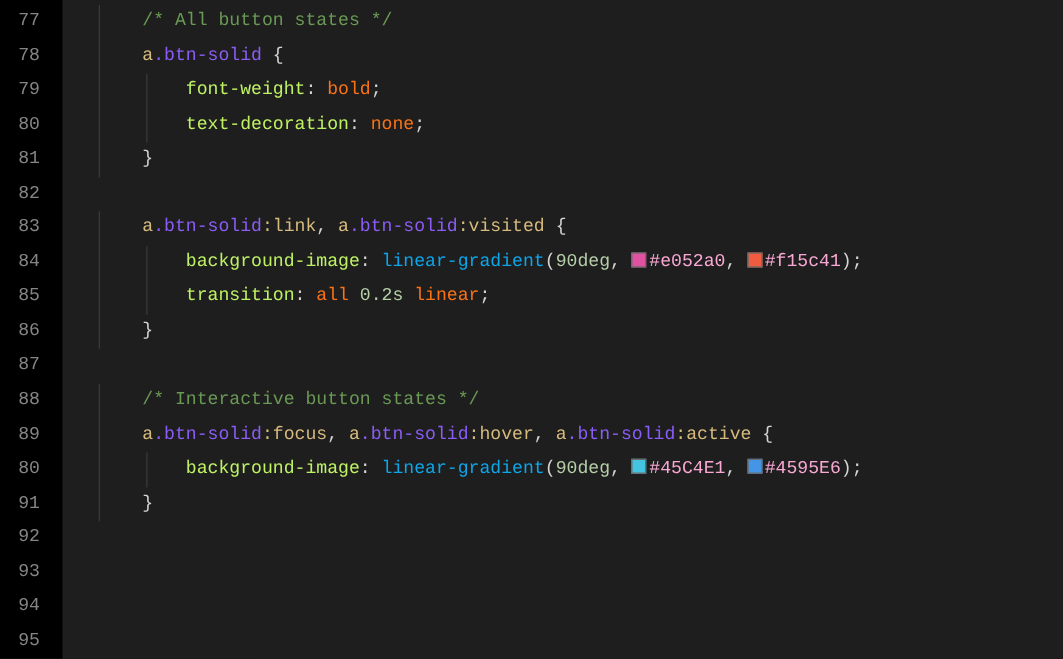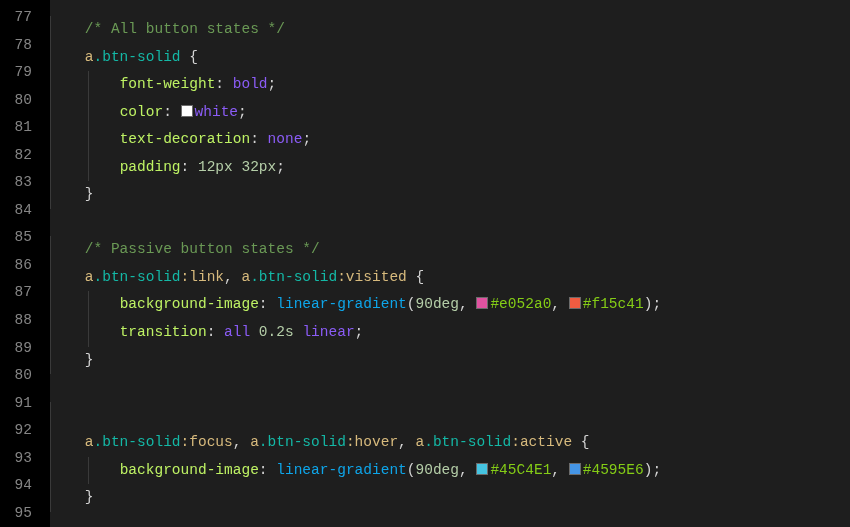--- a/index.html
+++ b/index.html
@@ -20,48 +20,49 @@
     .gutter {
       background: #000000;
       color: #858585;
       text-align: right;
       padding: 4px 18px 4px 10px;
       user-select: none;
       flex-shrink: 0;
     }
     .gutter div { min-width: 22px; }
     .code {
-      padding: 16px 0;
+      padding: 4px 0;
       flex: 1;
       position: relative;
+      margin-left: 29px;
     }
     .line {
       white-space: pre;
       position: relative;
     }
     .indent-guide {
       border-left: 1px solid #3a3a3a;
       position: absolute;
       top: 0;
       bottom: 0;
     }
     .ig1 { left: 0; }
     .ig2 { left: 38px; }
     
     .tok-comment { color: #6a9955; }
     .tok-selector-tag { color: #d7ba7d; }
-    .tok-selector-class { color: #14b8a6; }
+    .tok-selector-class { color: #8b5cf6; }
     .tok-selector-pseudo { color: #d7ba7d; }
     .tok-brace { color: #d4d4d4; }
     .tok-property { color: #bef264; }
     .tok-punct { color: #d4d4d4; }
-    .tok-value-keyword { color: #8b5cf6; }
+    .tok-value-keyword { color: #f97316; }
     .tok-value-number { color: #b5cea8; }
     .tok-value-func { color: #0ea5e9; }
-    .tok-value-hex { color: #84cc16; text-align: center; }
+    .tok-value-hex { color: #f9a8d4; text-align: center; }
     .tok-semi { color: #d4d4d4; }
     .tok-comma { color: #d4d4d4; }
     
     .swatch {
       display: inline-block;
       width: 12px;
       height: 12px;
       border: 1px solid #6b6b6b;
       margin-right: 2px;
       vertical-align: -1px;
@@ -89,29 +90,26 @@
       <div>91</div>
       <div>92</div>
       <div>93</div>
       <div>94</div>
       <div>95</div>
     </div>
   <div class="code" id="code">
       <div class="line"><span>    </span><span class="tok-comment">/* All button states */</span><span class="indent-guide ig1"></span></div>
       <div class="line"><span>    </span><span class="tok-selector-tag">a</span><span class="tok-selector-class">.btn-solid</span> <span class="tok-brace">{</span><span class="indent-guide ig1"></span></div>
       <div class="line"><span>        </span><span class="tok-property">font-weight</span><span class="tok-punct">:</span> <span class="tok-value-keyword">bold</span><span class="tok-semi">;</span><span class="indent-guide ig1"></span><span class="indent-guide ig2"></span></div>
-      <div class="line"><span>        </span><span class="tok-property">color</span><span class="tok-punct">:</span> <span class="swatch" style="background: rgb(255, 255, 255);"></span><span class="tok-value-keyword">white</span><span class="tok-semi">;</span><span class="indent-guide ig1"></span><span class="indent-guide ig2"></span></div>
       <div class="line"><span>        </span><span class="tok-property">text-decoration</span><span class="tok-punct">:</span> <span class="tok-value-keyword">none</span><span class="tok-semi">;</span><span class="indent-guide ig1"></span><span class="indent-guide ig2"></span></div>
-      <div class="line"><span>        </span><span class="tok-property">padding</span><span class="tok-punct">:</span> <span class="tok-value-number">12px</span> <span class="tok-value-number">32px</span><span class="tok-semi">;</span><span class="indent-guide ig1"></span><span class="indent-guide ig2"></span></div>
       <div class="line"><span>    </span><span class="tok-brace">}</span><span class="indent-guide ig1"></span></div>
       <div class="line">&nbsp;</div>
-      <div class="line"><span>    </span><span class="tok-comment">/* Passive button states */</span><span class="indent-guide ig1"></span></div>
       <div class="line"><span>    </span><span class="tok-selector-tag">a</span><span class="tok-selector-class">.btn-solid</span><span class="tok-selector-pseudo">:link</span><span class="tok-comma">,</span> <span class="tok-selector-tag">a</span><span class="tok-selector-class">.btn-solid</span><span class="tok-selector-pseudo">:visited</span> <span class="tok-brace">{</span><span class="indent-guide ig1"></span></div>
       <div class="line"><span>        </span><span class="tok-property">background-image</span><span class="tok-punct">:</span> <span class="tok-value-func">linear-gradient</span><span class="tok-punct">(</span><span class="tok-value-number">90deg</span><span class="tok-comma">,</span> <span class="swatch" style="background: rgb(224, 82, 160);"></span><span class="tok-value-hex">#e052a0</span><span class="tok-comma">,</span> <span class="swatch" style="background: rgb(241, 92, 65);"></span><span class="tok-value-hex">#f15c41</span><span class="tok-punct">)</span><span class="tok-semi">;</span><span class="indent-guide ig1"></span><span class="indent-guide ig2"></span></div>
       <div class="line"><span>        </span><span class="tok-property">transition</span><span class="tok-punct">:</span> <span class="tok-value-keyword">all</span> <span class="tok-value-number">0.2s</span> <span class="tok-value-keyword">linear</span><span class="tok-semi">;</span><span class="indent-guide ig1"></span><span class="indent-guide ig2"></span></div>
       <div class="line"><span>    </span><span class="tok-brace">}</span><span class="indent-guide ig1"></span></div>
       <div class="line">&nbsp;</div>
-      <div class="line"><span>    </span><span class="indent-guide ig1"></span></div>
+      <div class="line"><span>    </span><span class="tok-comment">/* Interactive button states */</span><span class="indent-guide ig1"></span></div>
       <div class="line"><span>    </span><span class="tok-selector-tag">a</span><span class="tok-selector-class">.btn-solid</span><span class="tok-selector-pseudo">:focus</span><span class="tok-comma">,</span> <span class="tok-selector-tag">a</span><span class="tok-selector-class">.btn-solid</span><span class="tok-selector-pseudo">:hover</span><span class="tok-comma">,</span> <span class="tok-selector-tag">a</span><span class="tok-selector-class">.btn-solid</span><span class="tok-selector-pseudo">:active</span> <span class="tok-brace">{</span><span class="indent-guide ig1"></span></div>
       <div class="line"><span>        </span><span class="tok-property">background-image</span><span class="tok-punct">:</span> <span class="tok-value-func">linear-gradient</span><span class="tok-punct">(</span><span class="tok-value-number">90deg</span><span class="tok-comma">,</span> <span class="swatch" style="background: rgb(69, 196, 225);"></span><span class="tok-value-hex">#45C4E1</span><span class="tok-comma">,</span> <span class="swatch" style="background: rgb(69, 149, 230);"></span><span class="tok-value-hex">#4595E6</span><span class="tok-punct">)</span><span class="tok-semi">;</span><span class="indent-guide ig1"></span><span class="indent-guide ig2"></span></div>
       <div class="line"><span>    </span><span class="tok-brace">}</span><span class="indent-guide ig1"></span></div>
     </div>
 </div>
 
 </body></html>

